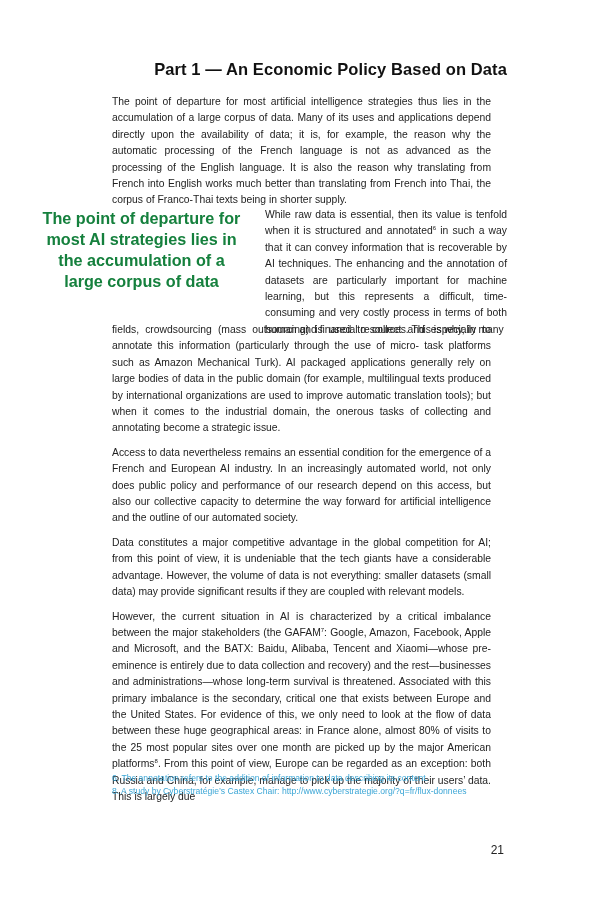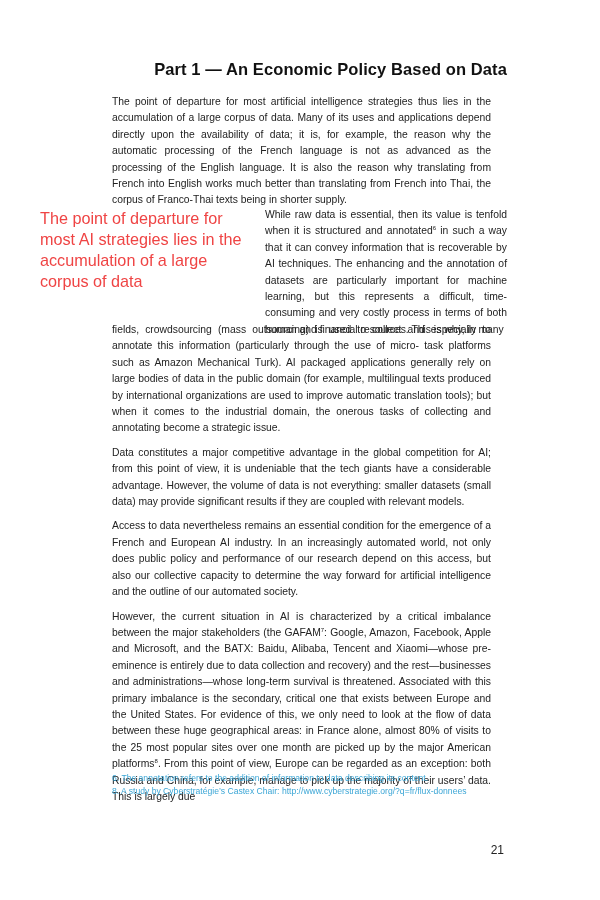--- a/index.html
+++ b/index.html
@@ -1,21 +1,21 @@
 <!DOCTYPE html>
 <html><head>
   <meta charset="utf-8">
   <style>
     html, body { margin: 0; padding: 0; background: #ffffff; }
     body { width: 600px; height: 900px; position: relative; overflow: hidden; font-family: "Liberation Sans", sans-serif; color: #1a1a1a; }
     .header { position: absolute; top: 60px; right: 93px; font-size: 16.5px; font-weight: bold; color: #111; letter-spacing: 0.1px; }
     .body-text { position: absolute; left: 112px; width: 395px; font-size: 10.35px; line-height: 16.4px; text-align: justify; color: #222; }
     .body-text p { margin: 0 16px 8px 0; }
     #p1 { top: 94px; }
-    .pullquote { position: absolute; top: 208px; left: 40px; width: 203px; text-align: left; font-size: 16.2px; line-height: 21px; font-weight: normal; color: #ef4444; }
+    .pullquote { position: absolute; top: 208px; left: 40px; width: 203px; text-align: center; font-size: 16.2px; line-height: 21px; font-weight: bold; color: #15803d; }
     .side-text { position: absolute; top: 207px; left: 265px; width: 242px; font-size: 10.35px; line-height: 16.4px; text-align: justify; color: #222; }
     #rest { top: 322px; }
     sup { font-size: 6px; vertical-align: super; line-height: 0; }
     .footnotes { position: absolute; top: 772px; left: 112px; width: 395px; font-size: 8.6px; line-height: 13.4px; color: #3ba6d6; text-align: justify; }
     .footnotes div { margin: 0; }
     .page-number { position: absolute; top: 843px; right: 96px; font-size: 12px; color: #222; }
   </style>
 </head>
 <body>
 
@@ -24,22 +24,22 @@
 <div class="body-text" id="p1">
   <p>The point of departure for most artificial intelligence strategies thus lies in the accumulation of a large corpus of data. Many of its uses and applications depend directly upon the availability of data; it is, for example, the reason why the automatic processing of the French language is not as advanced as the processing of the English language. It is also the reason why translating from French into English works much better than translating from French into Thai, the corpus of Franco-Thai texts being in shorter supply.</p>
 </div>
 
 <div class="pullquote">The point of departure for most AI strategies lies in the accumulation of a large corpus of data</div>
 
 <div class="side-text"><span>While raw data is essential, then its value is tenfold when it is structured and annotated</span><sup>6</sup><span> in such a way that it can convey information that is recoverable by AI techniques. The enhancing and the annotation of datasets are particularly important for machine learning, but this represents a difficult, time-consuming and very costly process in terms of both human and financial resources. This is why, in many</span></div>
 
 <div class="body-text" id="rest">
   <p>fields, crowdsourcing (mass outsourcing) is used to collect and especially to annotate this information (particularly through the use of micro- task platforms such as Amazon Mechanical Turk). AI packaged applications generally rely on large bodies of data in the public domain (for example, multilingual texts produced by international organizations are used to improve automatic translation tools); but when it comes to the industrial domain, the onerous tasks of collecting and annotating become a strategic issue.</p>
+  <p>Access to data nevertheless remains an essential condition for the emergence of a French and European AI industry. In an increasingly automated world, not only does public policy and performance of our research depend on this access, but also our collective capacity to determine the way forward for artificial intelligence and the outline of our automated society.</p>
   <p>Data constitutes a major competitive advantage in the global competition for AI; from this point of view, it is undeniable that the tech giants have a considerable advantage. However, the volume of data is not everything: smaller datasets (small data) may provide significant results if they are coupled with relevant models.</p>
-  <p>Access to data nevertheless remains an essential condition for the emergence of a French and European AI industry. In an increasingly automated world, not only does public policy and performance of our research depend on this access, but also our collective capacity to determine the way forward for artificial intelligence and the outline of our automated society.</p>
   <p><span>However, the current situation in AI is characterized by a critical imbalance between the major stakeholders (the GAFAM</span><sup>7</sup><span>: Google, Amazon, Facebook, Apple and Microsoft, and the BATX: Baidu, Alibaba, Tencent and Xiaomi—whose pre-eminence is entirely due to data collection and recovery) and the rest—businesses and administrations—whose long-term survival is threatened. Associated with this primary imbalance is the secondary, critical one that exists between Europe and the United States. For evidence of this, we only need to look at the flow of data between these huge geographical areas: in France alone, almost 80% of visits to the 25 most popular sites over one month are picked up by the major American platforms</span><sup>8</sup><span>. From this point of view, Europe can be regarded as an exception: both Russia and China, for example, manage to pick up the majority of their users’ data. This is largely due</span></p>
 </div>
 
 <div class="footnotes">
   <div>6. The annotation refers to the addition of information to data describing its content.</div>
   <div>8. A study by Cyberstratégie’s Castex Chair: http://www.cyberstrategie.org/?q=fr/flux-donnees</div>
 </div>
 
 <div class="page-number">21</div>
 

